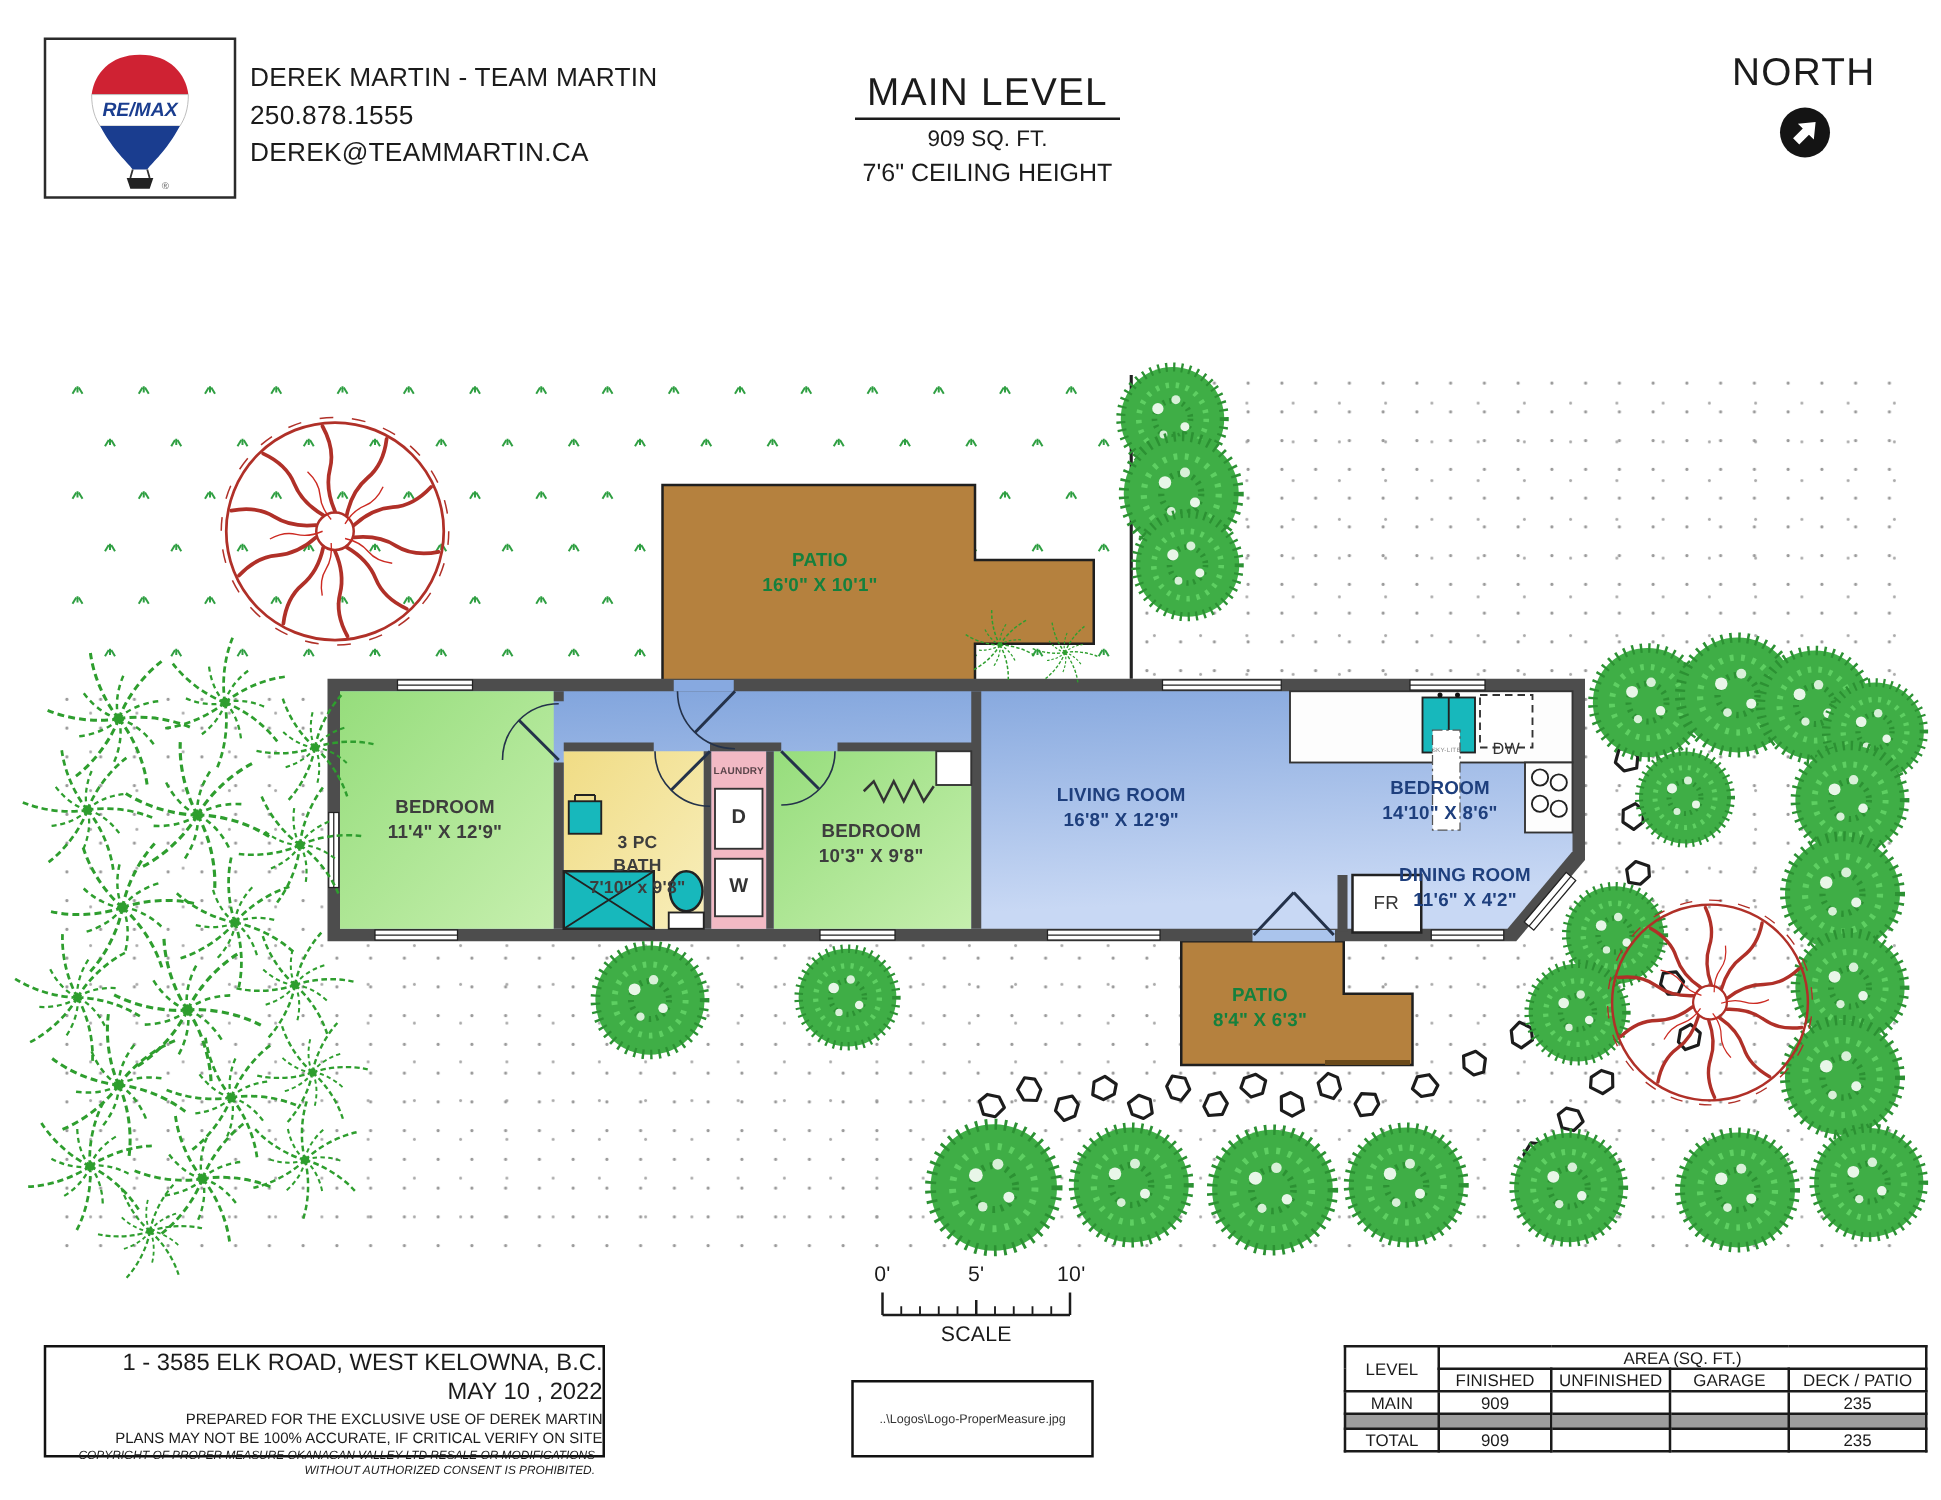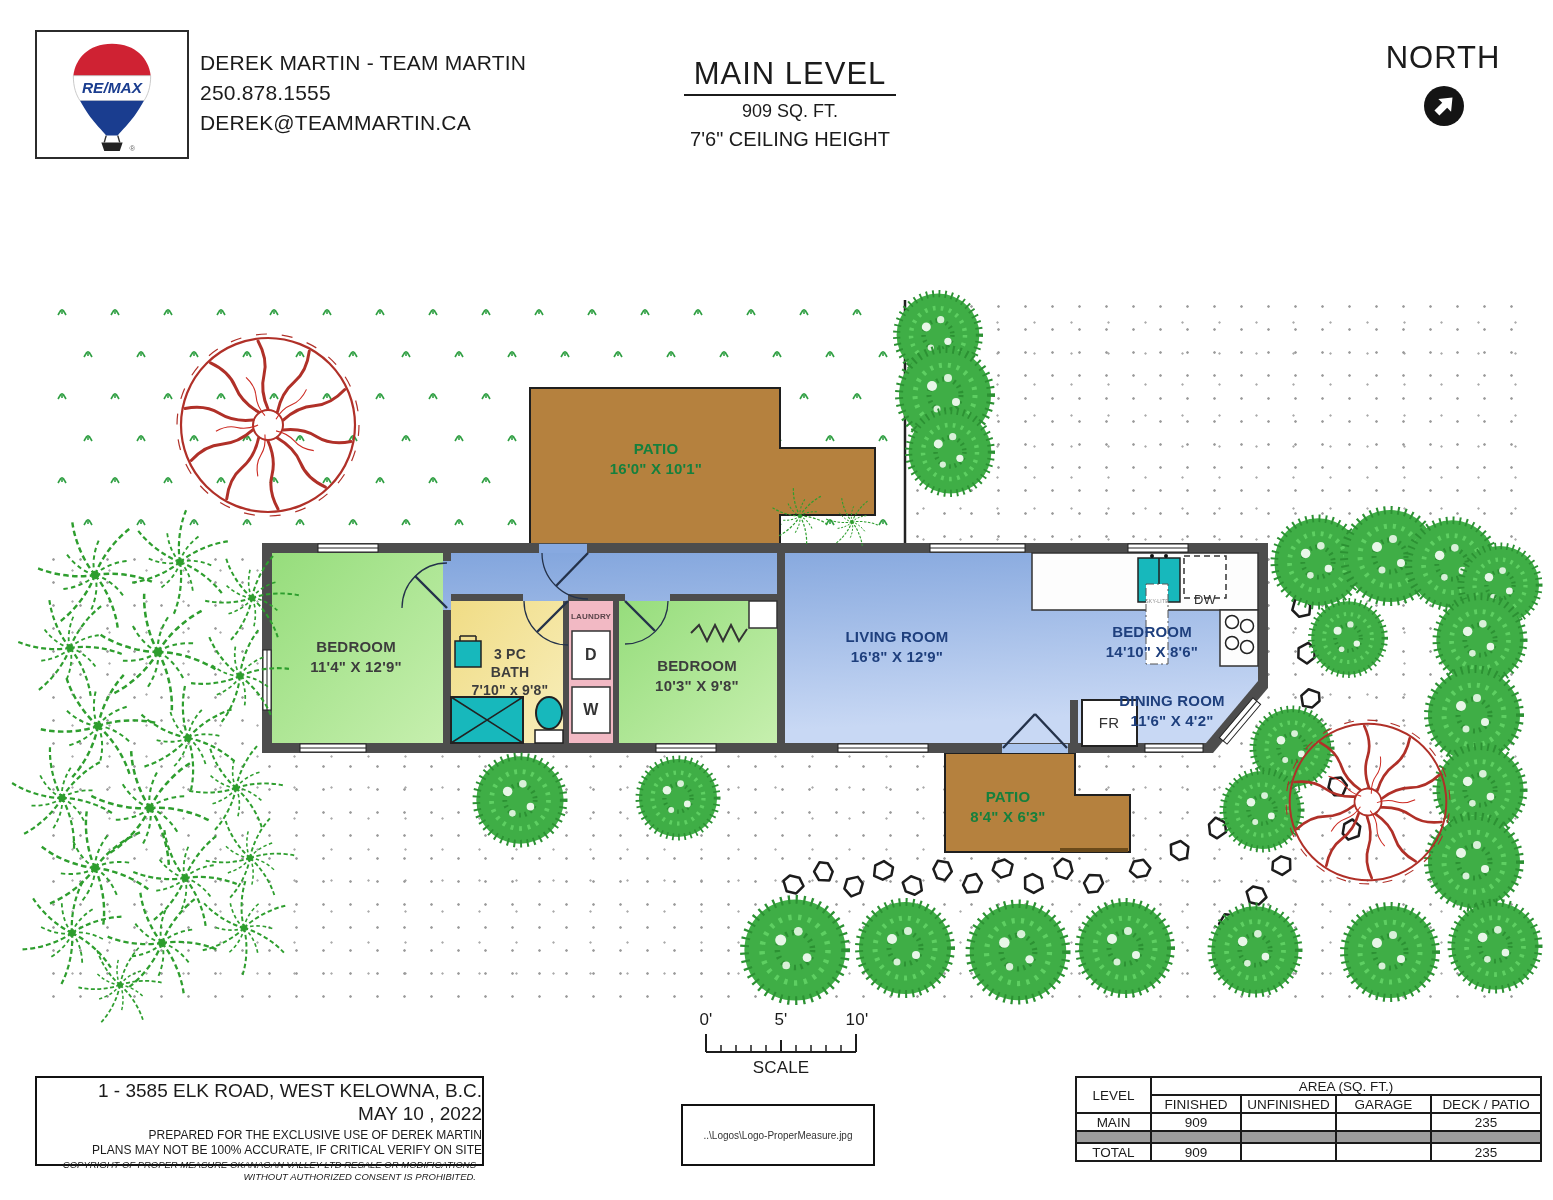--- a/index.html
+++ b/index.html
@@ -466,21 +466,21 @@
           <path d="M841,1045 V1052"></path>
       </g>
     </g>
   </svg>
 
   <div class="abs labels">
     <div class="rlabel f15 c-gray" style="left:356px;top:656px;">
       <div>BEDROOM</div>
         <div>11'4" X 12'9"</div>
     </div>
-    <div class="rlabel f14 c-gray" style="left:510px;top:672px;">
+    <div class="rlabel f14 c-gray" style="left:510px;top:692px;">
       <div>3 PC</div>
         <div>BATH</div>
         <div>7'10" x 9'8"</div>
     </div>
     <div class="rlabel laundry-l" style="left:591px;top:617px;">LAUNDRY</div>
     <div class="rlabel dwletter" style="left:591px;top:655px;">D</div>
     <div class="rlabel dwletter" style="left:591px;top:710px;">W</div>
     <div class="rlabel f15 c-gray" style="left:697px;top:675px;">
       <div>BEDROOM</div>
         <div>10'3" X 9'8"</div>

